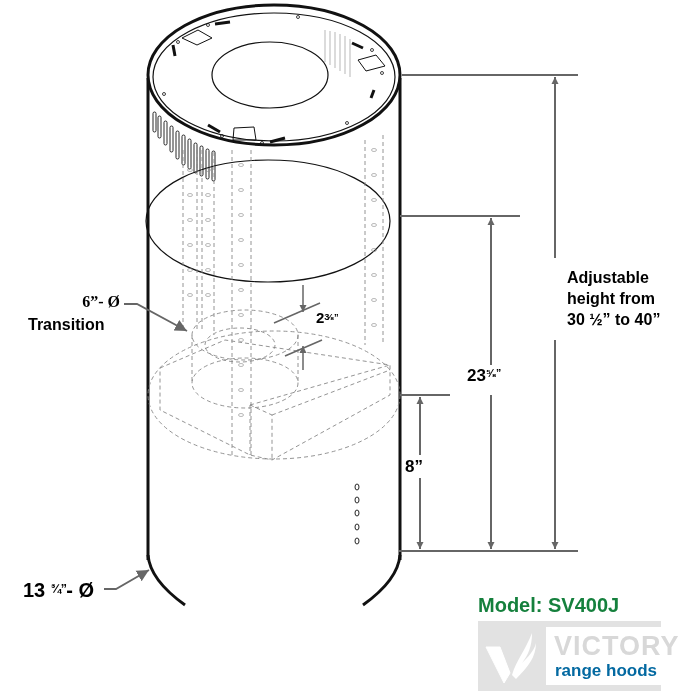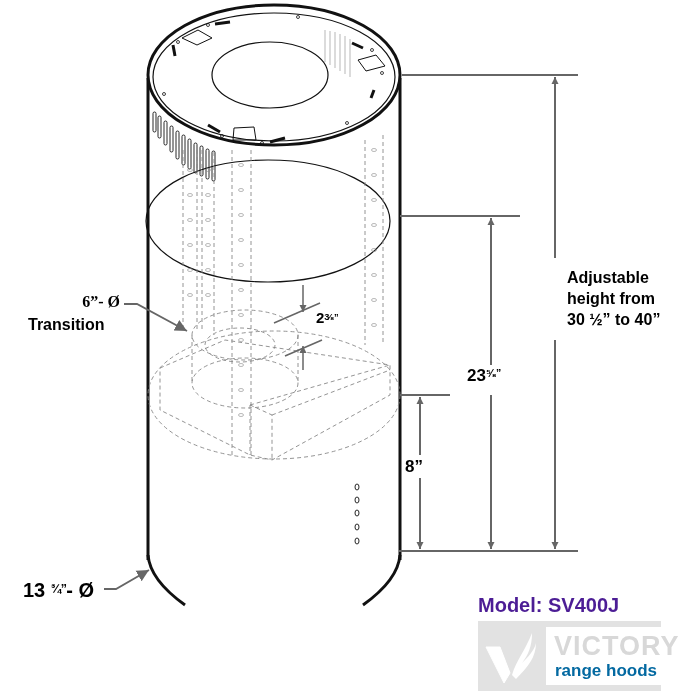--- a/index.html
+++ b/index.html
@@ -1,21 +1,21 @@
 <!DOCTYPE html>
 <html><head>
   <meta charset="utf-8">
   <style>
     html, body { margin: 0; padding: 0; background: #ffffff; }
     body { width: 700px; height: 700px; overflow: hidden; position: relative; font-family: "Liberation Sans", sans-serif; }
     #stage { position: absolute; left: 0; top: 0; width: 700px; height: 700px; }
     .label { position: absolute; color: #000000; font-weight: bold; font-family: "Liberation Sans", sans-serif; line-height: 1.15; white-space: nowrap; }
     .lbl-right { text-align: right; }
     .frac { font-size: 0.62em; vertical-align: 0.35em; letter-spacing: -0.5px; }
-    .model { position: absolute; left: 478px; top: 594px; font-size: 20px; font-weight: bold; color: #4c1d95; font-family: "Liberation Sans", sans-serif; white-space: nowrap; }
+    .model { position: absolute; left: 478px; top: 594px; font-size: 20px; font-weight: bold; color: #15803d; font-family: "Liberation Sans", sans-serif; white-space: nowrap; }
     .logo { position: absolute; left: 478px; top: 621px; width: 183px; height: 70px; background: #e2e2e2; }
     .logo-inner { position: absolute; left: 68px; top: 6px; width: 134px; height: 58px; background: #ffffff; }
     .logo-brand { position: absolute; left: 8px; top: 4px; font-size: 27px; font-weight: bold; color: #d8d8d8; letter-spacing: 1px; font-family: "Liberation Sans", sans-serif; }
     .logo-sub { position: absolute; left: 9px; top: 34px; font-size: 17px; font-weight: bold; color: #0369a1; font-family: "Liberation Sans", sans-serif; }
     .logo-mark { position: absolute; left: 4px; top: 4px; width: 62px; height: 62px; }
   </style>
 </head>
 <body>
 
 <svg id="stage" viewBox="0 0 700 700" xmlns="http://www.w3.org/2000/svg">

